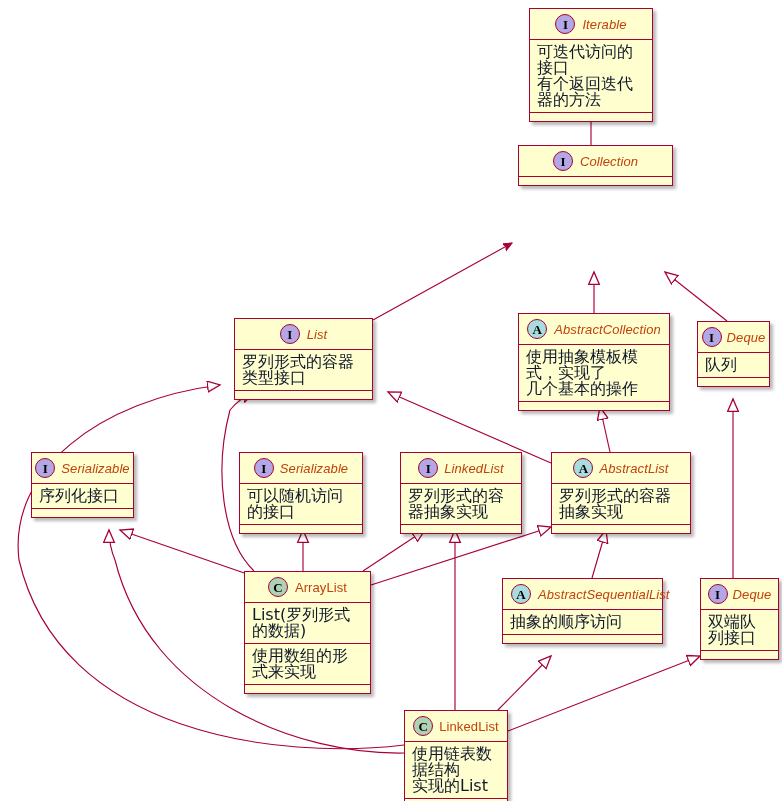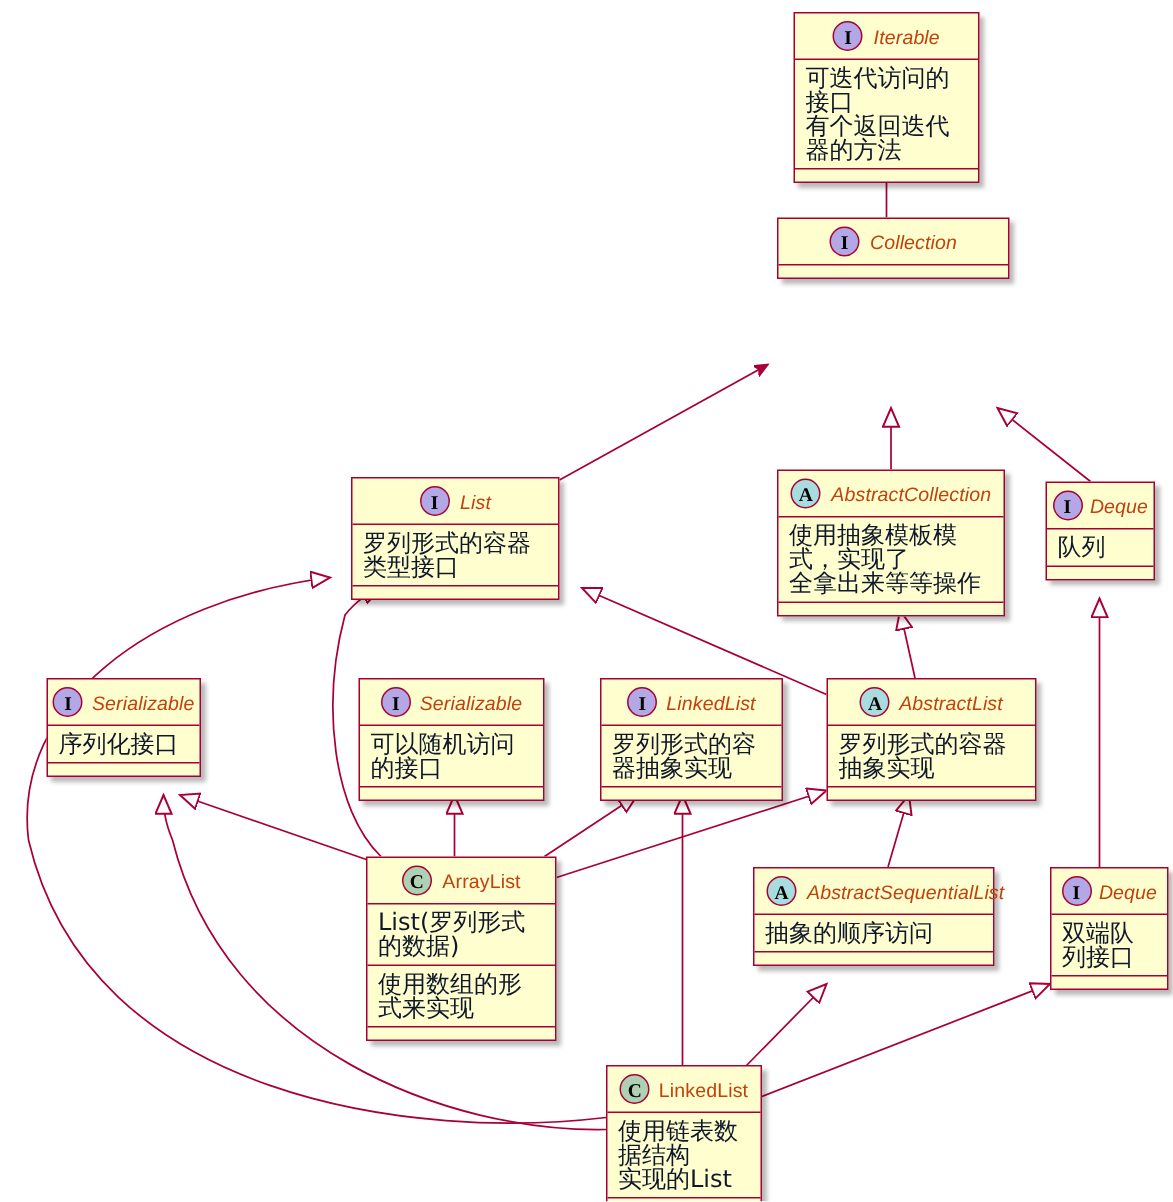--- a/index.html
+++ b/index.html
@@ -148,21 +148,21 @@
     <div class="uml-compartment">罗列形式的容器类型接口</div>
     <div class="uml-foot"></div>
   </div>
 
   <div class="uml-box" style="left:518px;top:313px;width:152px;">
     <div class="uml-head">
       <span class="stereo abst">A</span>
       <span class="uml-title ital">AbstractCollection</span>
     </div>
     <div class="uml-compartment">使用抽象模板模式，实现了
-全拿出来等等操作</div>
+几个基本的操作</div>
     <div class="uml-foot"></div>
   </div>
 
   <div class="uml-box" style="left:697px;top:321px;width:73px;">
     <div class="uml-head" style="padding-left:5px;padding-right:5px;gap:5px;">
       <span class="stereo iface">I</span>
       <span class="uml-title ital">Deque</span>
     </div>
     <div class="uml-compartment">队列</div>
     <div class="uml-foot"></div>

